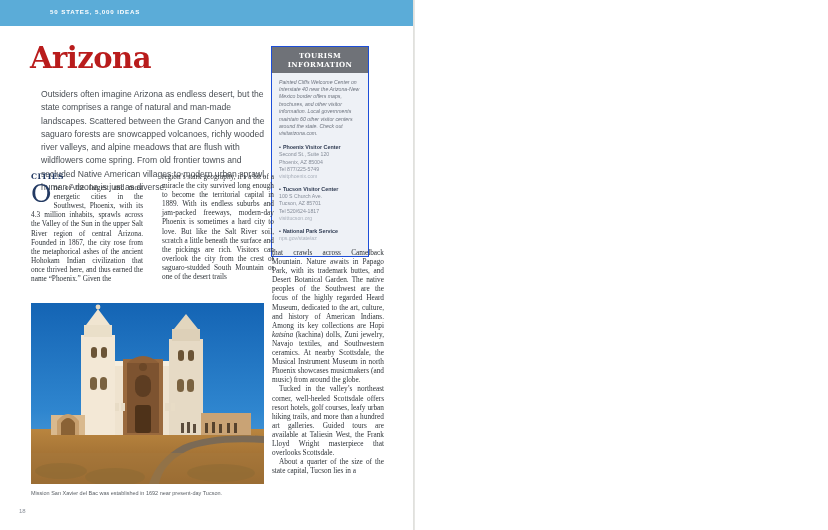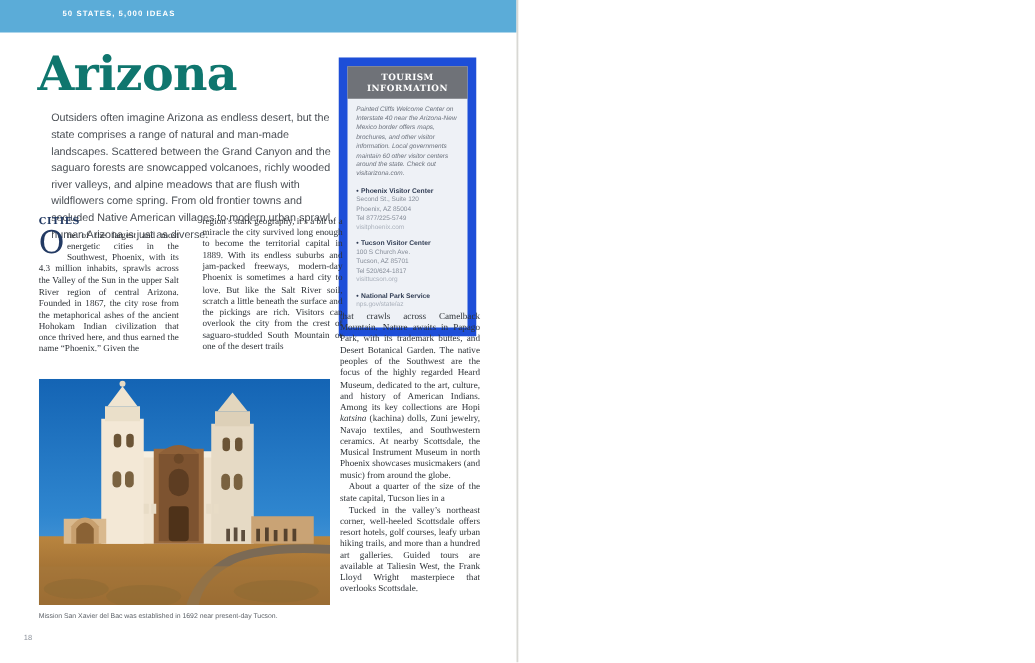--- a/index.html
+++ b/index.html
@@ -23,33 +23,33 @@
     position:absolute;left:50px;top:8px;
     font-family:"Liberation Sans", sans-serif;
     font-weight:bold;font-size:6.2px;letter-spacing:.85px;
     color:#ffffff;white-space:nowrap;
   }
 
   
   .state-title{
     position:absolute;left:30px;top:38px;
     font-family:"DejaVu Serif", serif;
-    font-weight:bold;font-size:38px;line-height:41px;
-    color:#0f766e;letter-spacing:-.5px;
+    font-weight:bold;font-size:29px;line-height:41px;
+    color:#b91c1c;letter-spacing:-.5px;
   }
   .intro{
     position:absolute;left:31px;top:88px;width:226px;
     font-family:"Liberation Sans", sans-serif;
     font-size:8.6px;line-height:13.3px;color:#4a4f55;margin-left:10px;
   }
 
   
   .tourism-box{
     position:absolute;left:271px;top:46px;width:96px;
-    background:#eef1f6;border:7px solid #1d4ed8;
+    background:#eef1f6;border:1px solid #1d4ed8;
   }
   .tourism-head{
     background:#6f7278;color:#fff;
     font-family:"DejaVu Serif", serif;font-weight:bold;
     font-size:7px;letter-spacing:.4px;text-align:center;
     padding:4px 2px 3.5px;
   }
   .tourism-body{padding:6px 7px 8px;}
   .tourism-intro{
     font-family:"Liberation Sans", sans-serif;
@@ -156,22 +156,22 @@
       <div class="colhead">CITIES</div>
       <p class="first"><span class="dropcap">O</span><span>ne of the largest and most energetic cities in the Southwest, <b class="nm">Phoenix,</b> with its 4.3 million inhabits, sprawls across the Valley of the Sun in the upper Salt River region of central Arizona. Founded in 1867, the city rose from the metaphorical ashes of the ancient Hohokam Indian civilization that once thrived here, and thus earned the name “Phoenix.” Given the</span></p>
     </div>
 
     <div class="bodycol l-c2">
       <p class="first"><span>region’s stark geography, it’s a bit of a miracle the city survived long enough to become the territorial capital in 1889. With its endless suburbs and jam-packed freeways, modern-day Phoenix is sometimes a hard city to love. But like the Salt River soil, scratch a little beneath the surface and the pickings are rich. Visitors can overlook the city from the crest of saguaro-studded South Mountain or one of the desert trails</span></p>
     </div>
 
     <div class="bodycol l-c3">
       <p class="first"><span>that crawls across Camelback Mountain. Nature awaits in Papago Park, with its trademark buttes, and Desert Botanical Garden. The native peoples of the Southwest are the focus of the highly regarded Heard Museum, dedicated to the art, culture, and history of American Indians. Among its key collections are Hopi <i>katsina</i> (kachina) dolls, Zuni jewelry, Navajo textiles, and Southwestern ceramics. At nearby Scottsdale, the Musical Instrument Museum in north Phoenix showcases musicmakers (and music) from around the globe.</span></p>
+      <p><span>Tucked in the valley’s northeast corner, well-heeled <b class="nm">Scottsdale</b> offers resort hotels, golf courses, leafy urban hiking trails, and more than a hundred art galleries. Guided tours are available at Taliesin West, the Frank Lloyd Wright masterpiece that overlooks Scottsdale.</span></p>
       <p><span>About a quarter of the size of the state capital, <b class="nm">Tucson</b> lies in a</span></p>
-      <p><span>Tucked in the valley’s northeast corner, well-heeled <b class="nm">Scottsdale</b> offers resort hotels, golf courses, leafy urban hiking trails, and more than a hundred art galleries. Guided tours are available at Taliesin West, the Frank Lloyd Wright masterpiece that overlooks Scottsdale.</span></p>
     </div>
 
     <div class="mission-photo">
       <svg width="233" height="181" viewBox="0 0 233 181" preserveAspectRatio="none">
         <defs>
           <linearGradient id="sky" x1="0" y1="0" x2="0" y2="1">
             <stop offset="0%" stop-color="#1464b4"></stop>
             <stop offset="60%" stop-color="#2f86cf"></stop>
             <stop offset="100%" stop-color="#63a8dd"></stop>
           </linearGradient>

